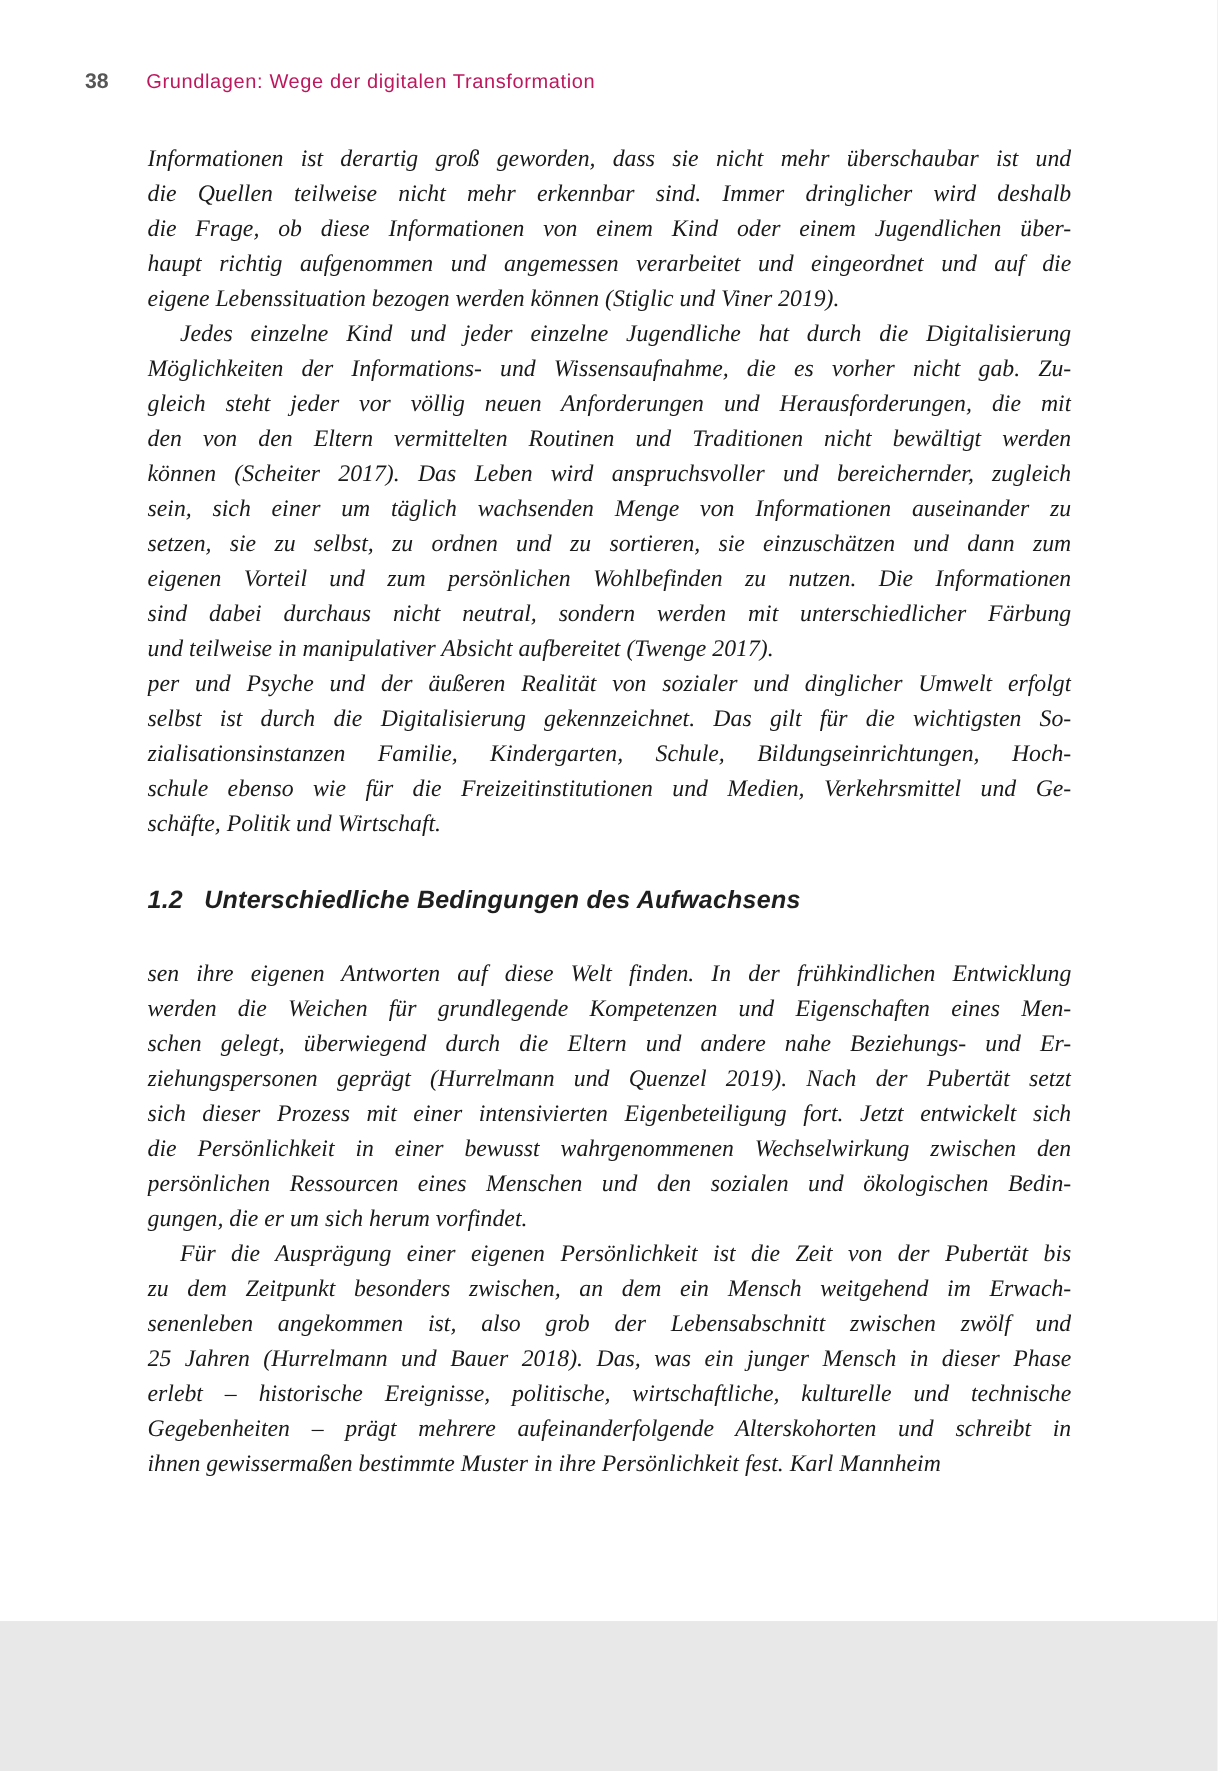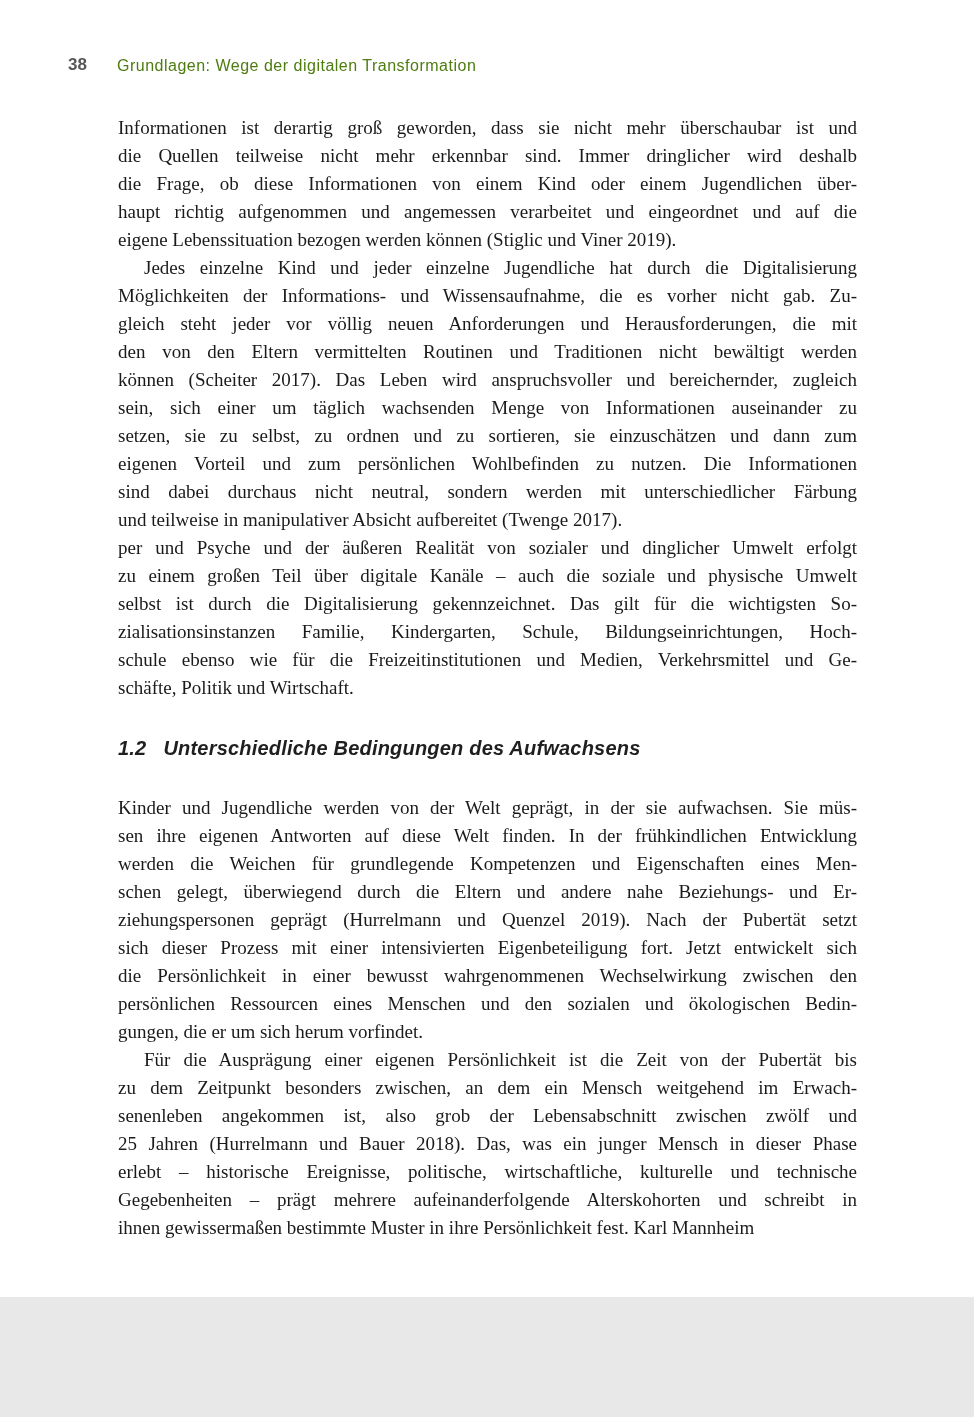--- a/index.html
+++ b/index.html
@@ -29,40 +29,41 @@
     font-weight: 700;
     color: #575757;
     line-height: 20px;
   }
   .running-head {
     position: absolute;
     left: 49px;
     top: 1px;
     font-size: 16px;
     font-weight: 400;
-    color: #4d7c0f;
+    color: #be185d;
     letter-spacing: 0.5px;
     line-height: 20px;
   }
   
   .page-body {
     position: absolute;
     top: 114px;
     left: 118px;
     width: 739px;
     color: #1a1a1a;
     font-size: 19px;
   }
   .paragraph { margin: 0; padding: 0; }
   .line {
     height: 28px;
     line-height: 28px;
     overflow: hidden;
     white-space: normal;
     text-align: left;
+    font-style: italic;
   }
   .line.j {
     text-align: justify;
     text-align-last: justify;
   }
   
   .line.j::after {
     content: "";
     display: inline-block;
     width: 100%;
@@ -122,29 +123,27 @@
         <div class="line j">den von den Eltern vermittelten Routinen und Traditionen nicht bewältigt werden</div>
         <div class="line j">können (Scheiter 2017). Das Leben wird anspruchsvoller und bereichernder, zugleich</div>
         <div class="line j">sein, sich einer um täglich wachsenden Menge von Informationen auseinander zu</div>
         <div class="line j">setzen, sie zu selbst, zu ordnen und zu sortieren, sie einzuschätzen und dann zum</div>
         <div class="line j">eigenen Vorteil und zum persönlichen Wohlbefinden zu nutzen. Die Informationen</div>
         <div class="line j">sind dabei durchaus nicht neutral, sondern werden mit unterschiedlicher Färbung</div>
         <div class="line">und teilweise in manipulativer Absicht aufbereitet (Twenge 2017).</div>
       </div>
       <div class="paragraph">
         <div class="line j">per und Psyche und der äußeren Realität von sozialer und dinglicher Umwelt erfolgt</div>
-        <div class="line j">zu einem großen Teil über digitale Kanäle – auch die soziale und physische Umwelt</div>
         <div class="line j">selbst ist durch die Digitalisierung gekennzeichnet. Das gilt für die wichtigsten So-</div>
         <div class="line j">zialisationsinstanzen Familie, Kindergarten, Schule, Bildungseinrichtungen, Hoch-</div>
         <div class="line j">schule ebenso wie für die Freizeitinstitutionen und Medien, Verkehrsmittel und Ge-</div>
         <div class="line">schäfte, Politik und Wirtschaft.</div>
       </div>
       <div class="section-heading"><span class="heading-number">1.2</span><span class="heading-title">Unterschiedliche Bedingungen des Aufwachsens</span></div>
       <div class="paragraph">
-        <div class="line j">Kinder und Jugendliche werden von der Welt geprägt, in der sie aufwachsen. Sie müs-</div>
         <div class="line j">sen ihre eigenen Antworten auf diese Welt finden. In der frühkindlichen Entwicklung</div>
         <div class="line j">werden die Weichen für grundlegende Kompetenzen und Eigenschaften eines Men-</div>
         <div class="line j">schen gelegt, überwiegend durch die Eltern und andere nahe Beziehungs- und Er-</div>
         <div class="line j">ziehungspersonen geprägt (Hurrelmann und Quenzel 2019). Nach der Pubertät setzt</div>
         <div class="line j">sich dieser Prozess mit einer intensivierten Eigenbeteiligung fort. Jetzt entwickelt sich</div>
         <div class="line j">die Persönlichkeit in einer bewusst wahrgenommenen Wechselwirkung zwischen den</div>
         <div class="line j">persönlichen Ressourcen eines Menschen und den sozialen und ökologischen Bedin-</div>
         <div class="line">gungen, die er um sich herum vorfindet.</div>
       </div>
       <div class="paragraph">

